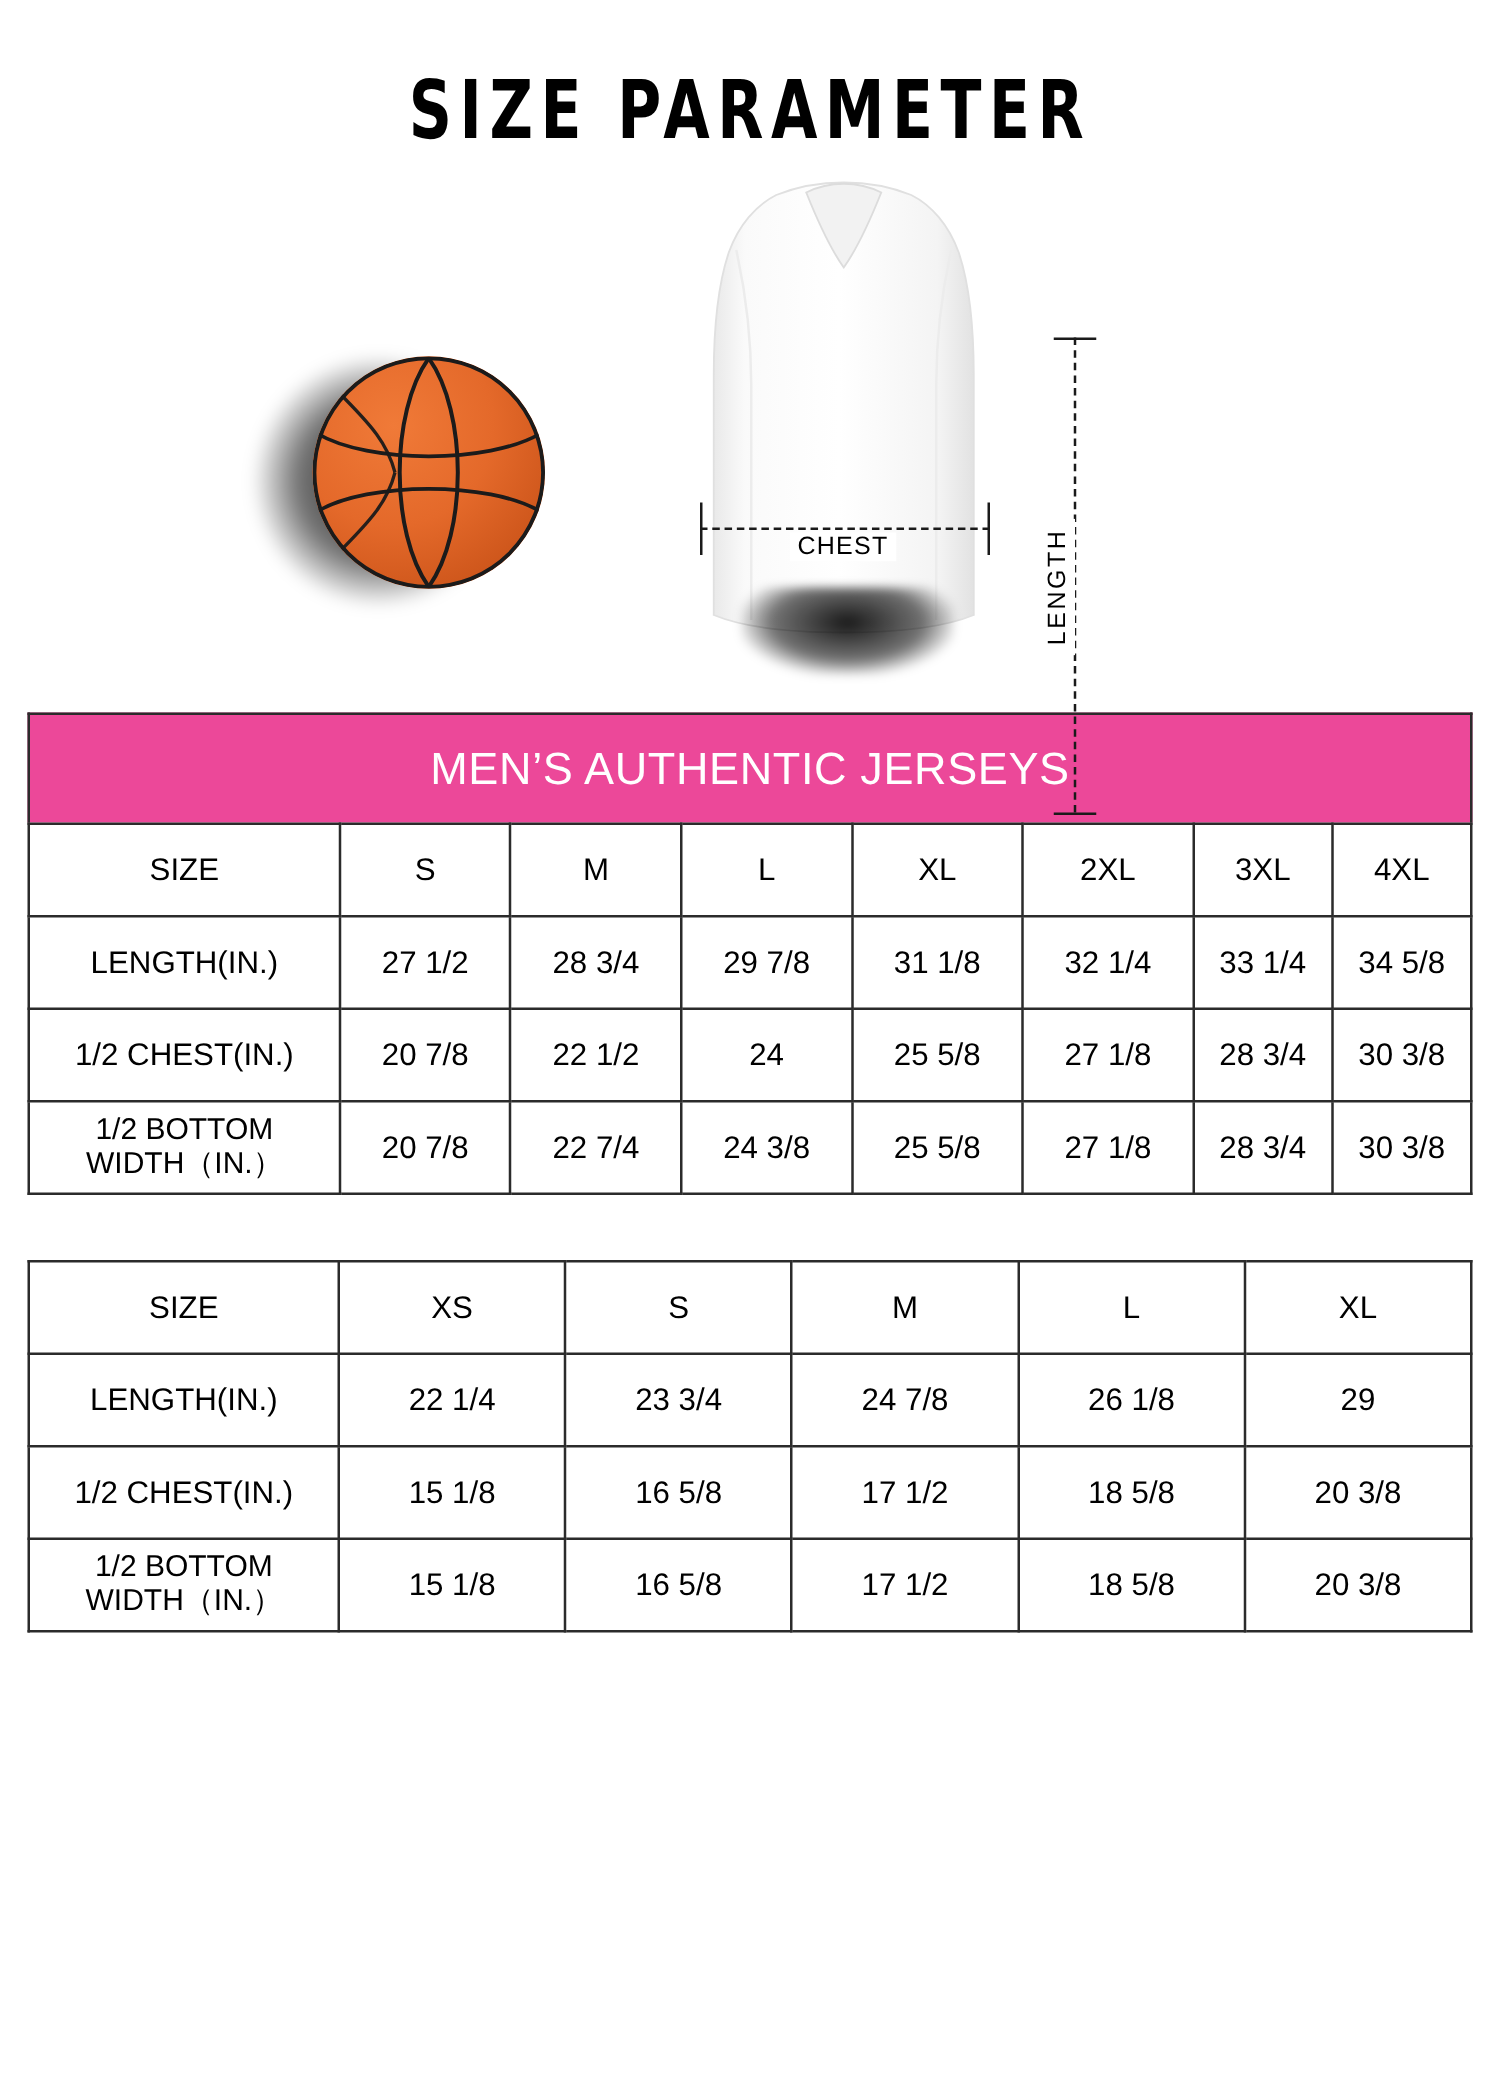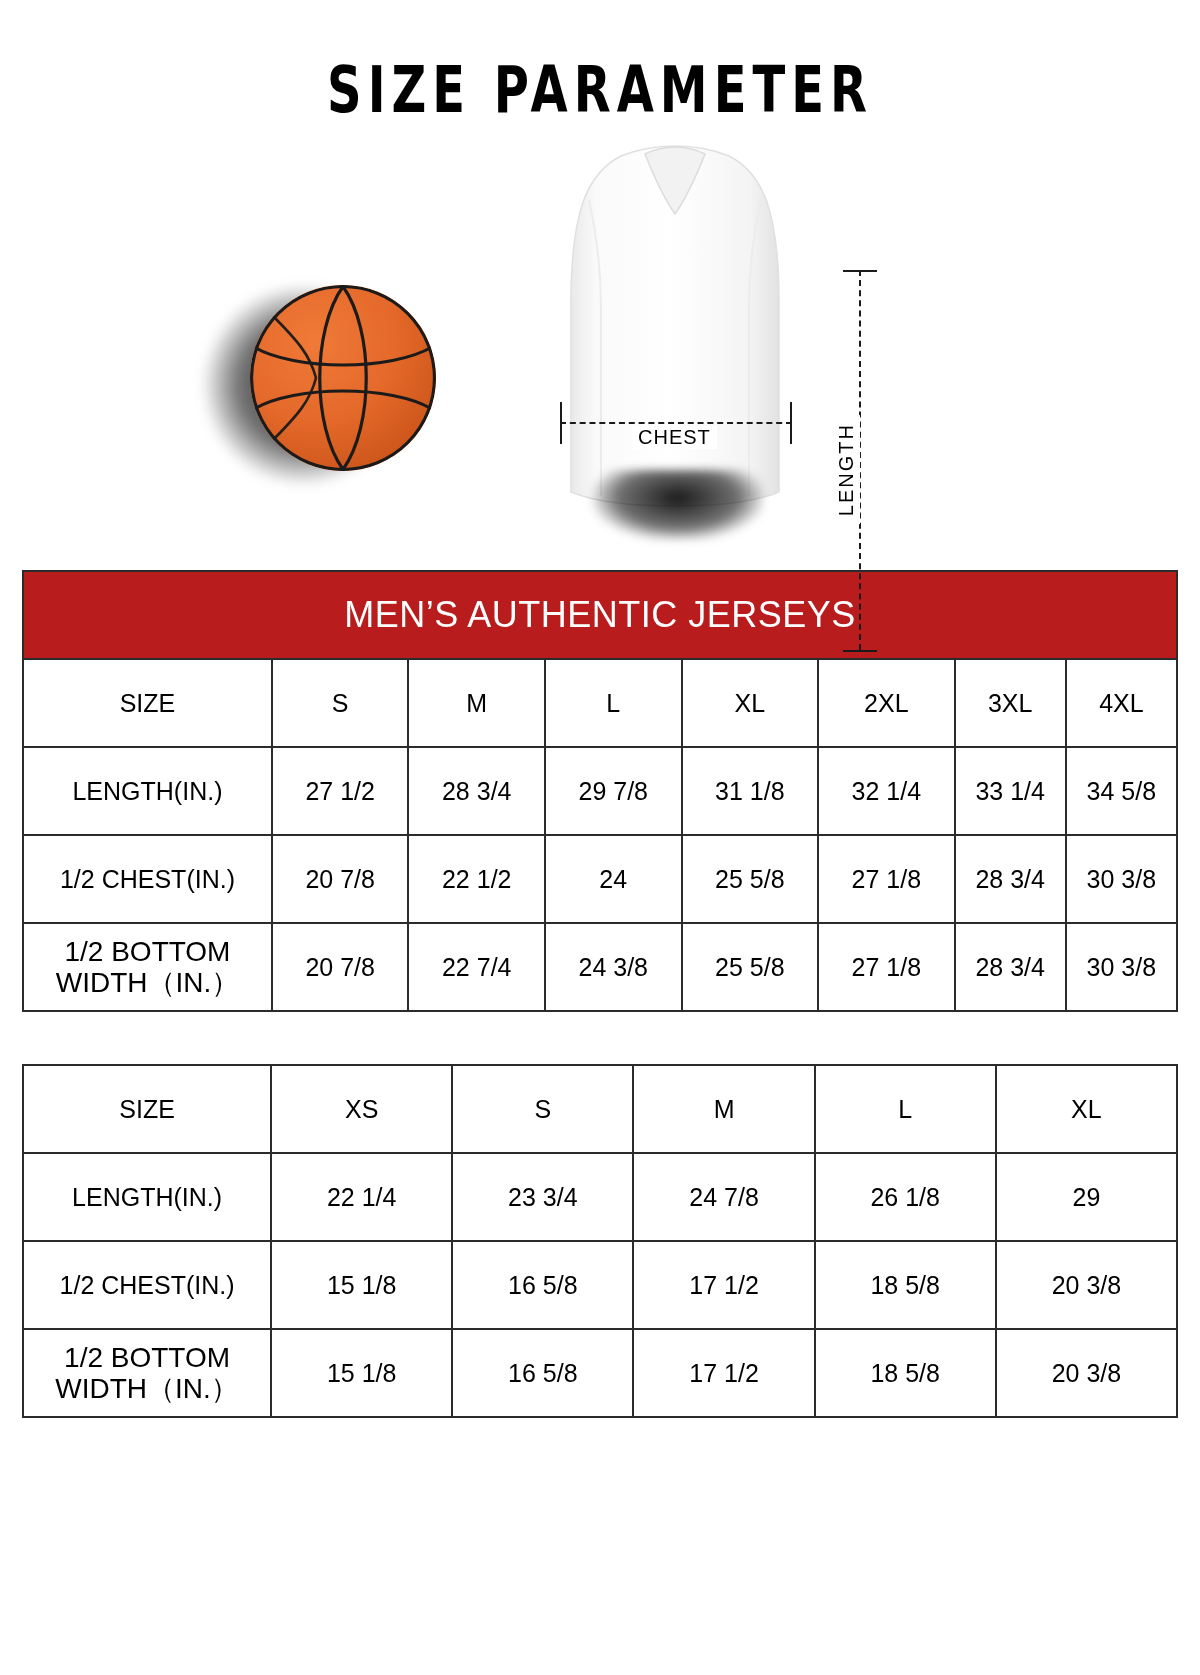--- a/index.html
+++ b/index.html
@@ -144,49 +144,49 @@
     writing-mode: vertical-rl;
     text-orientation: mixed;
     transform: rotate(180deg);
   }
 
   
   .table-block { margin: 0 22px; }
   .table-block + .table-block { margin-top: 52px; }
 
   .tbl-header {
-    background: #b91c1c;
+    background: #ec4899;
     color: #ffffff;
     text-align: center;
     font-size: 36px;
     letter-spacing: 0.5px;
     padding: 22px 0 22px 0;
     border: 2px solid #2b2b2b;
     border-bottom: none;
     box-sizing: border-box;
   }
   table {
     width: 100%;
     border-collapse: collapse;
     table-layout: fixed;
   }
   table td {
     border: 2px solid #2b2b2b;
     text-align: center;
     font-size: 25px;
-    height: 88px;
+    height: 74px;
     padding: 4px 2px;
     box-sizing: border-box;
     white-space: nowrap;
   }
   .row-label {
     font-size: 25px;
     text-align: center;
   }
-  .row-label.two-line { line-height: 1.12; font-size: 28px; border-radius: 25px; }
+  .row-label.two-line { line-height: 1.12; font-size: 24px; border-radius: 25px; }
   .men-table col.c0 { width: 20.6%; }
   .men-table col.cx { width: 11.3%; }
   .men-table col.cl { width: 9.2%; }
   .boy-table col.c0 { width: 21.5%; }
   .boy-table col.cx { width: 15.7%; }
 
   .boy-block { margin-top: 50px; }
 </style>
 </head>
 <body>

